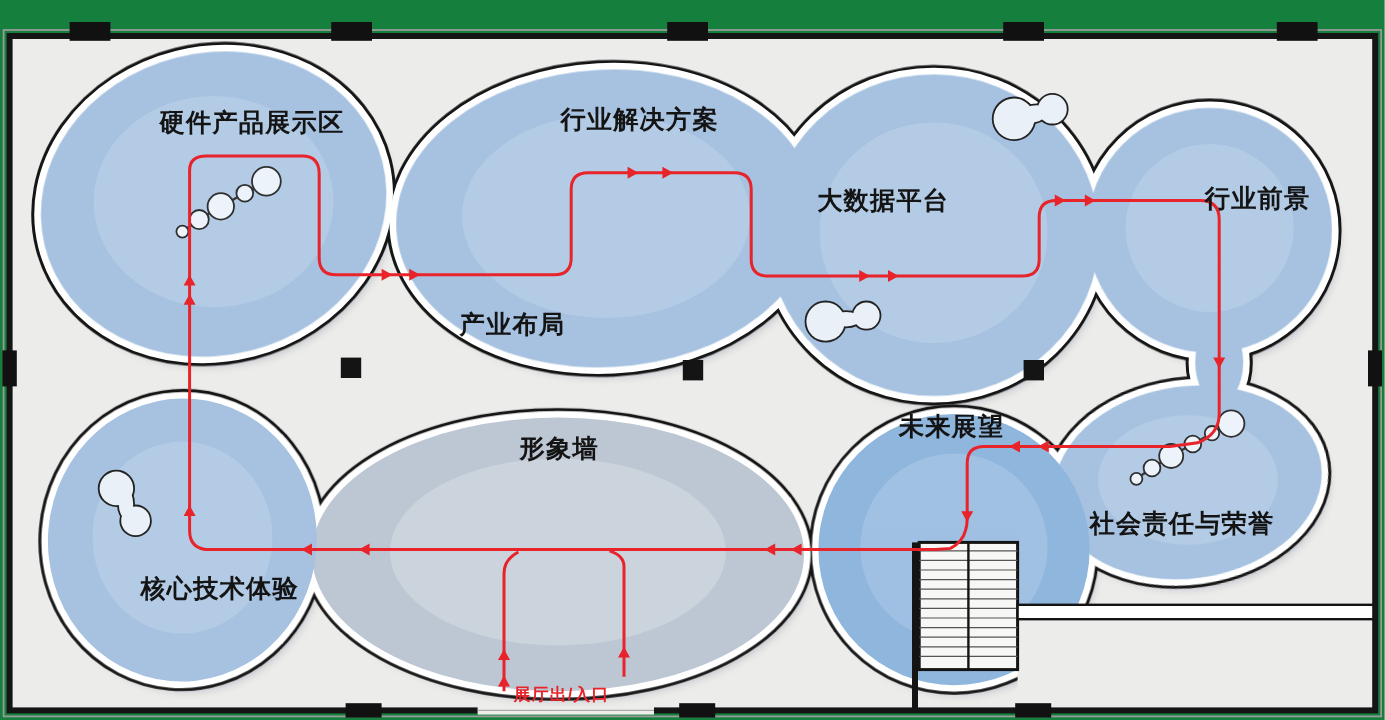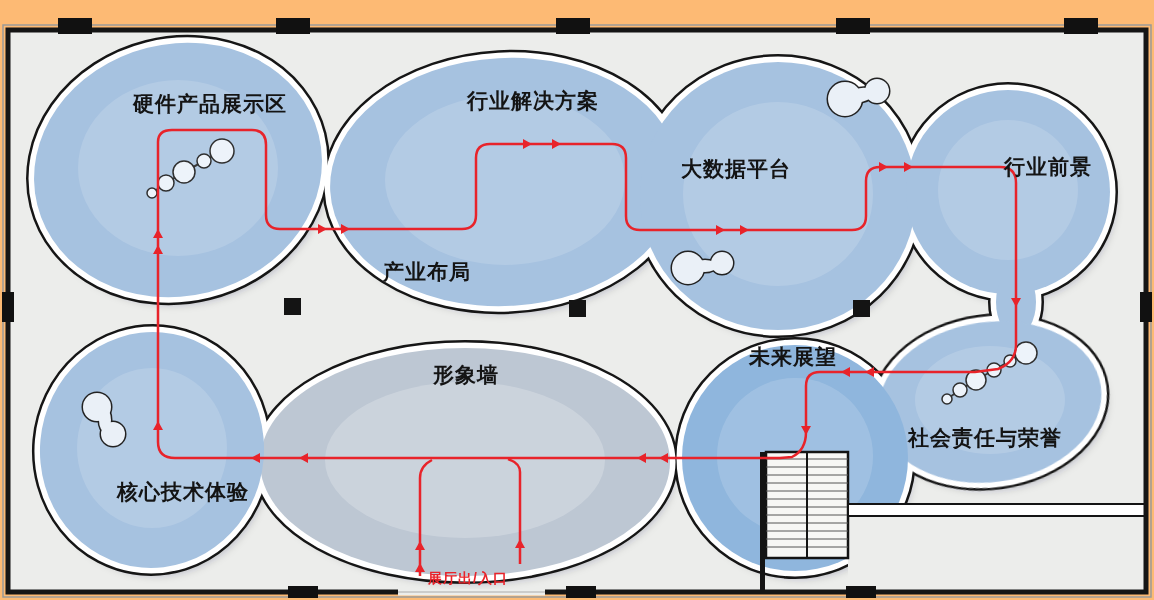--- a/index.html
+++ b/index.html
@@ -1,17 +1,17 @@
 <!DOCTYPE html>
 <html><head>
 <meta charset="utf-8">
 <style>
   html,body{margin:0;padding:0;background:#ffffff;}
   .stage{position:relative;width:1154px;height:600px;overflow:hidden;
-         font-family:"Liberation Sans",sans-serif;background:#fdba74;}
+         font-family:"Liberation Sans",sans-serif;background:#15803d;}
   .stage svg{position:absolute;left:0;top:0;}
   text{font-family:"Liberation Sans",sans-serif;}
   .zone-label{font-size:21px;font-weight:600;fill:#141414;letter-spacing:1px;}
   .entrance-label{font-size:14px;font-weight:600;letter-spacing:1px;}
 </style>
 </head>
 <body>
 
 <div class="stage">
 <svg viewBox="0 0 1154 600" width="1154" height="600">

